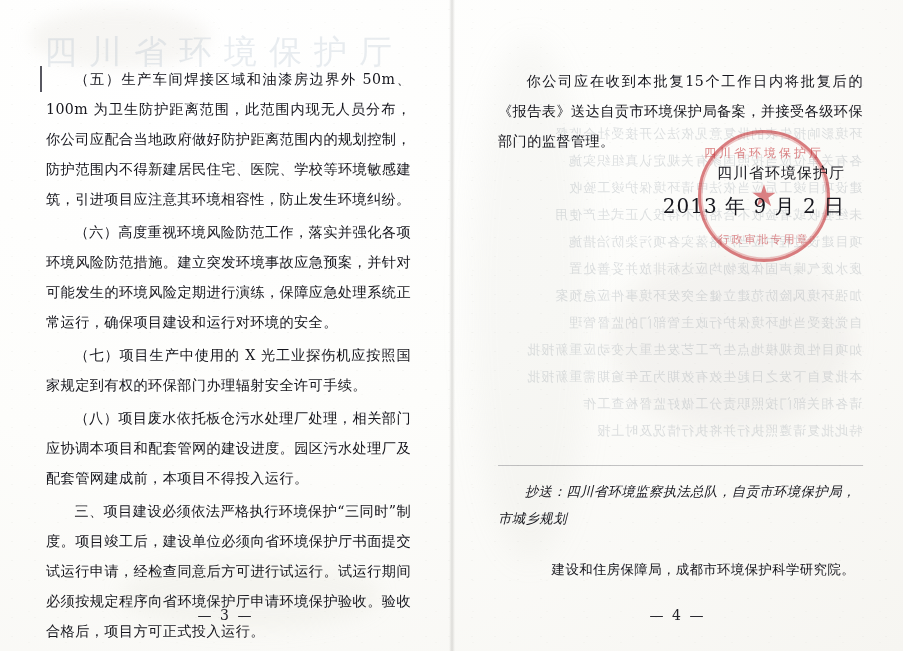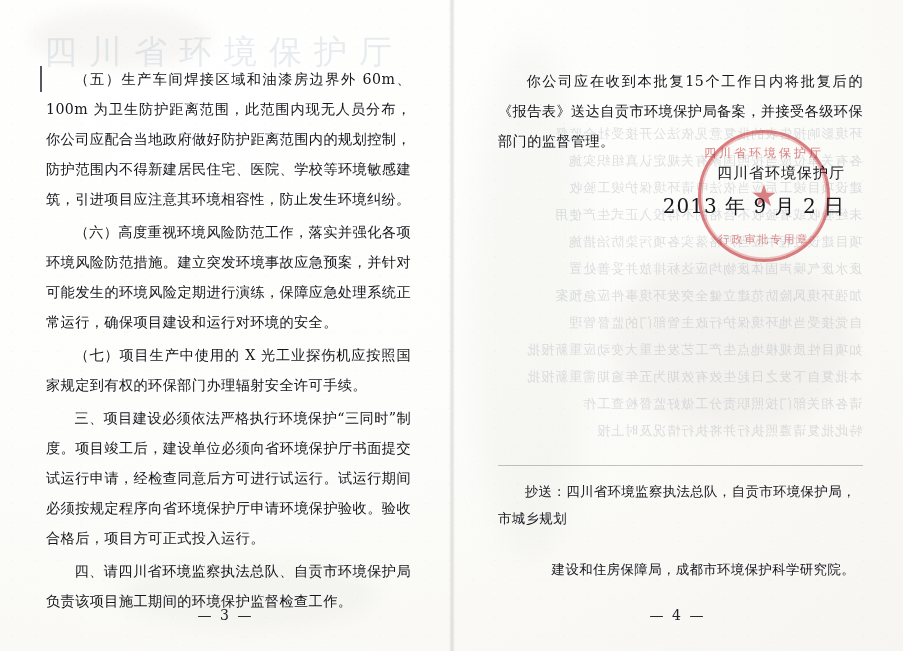--- a/index.html
+++ b/index.html
@@ -205,21 +205,21 @@
     background: rgba(90,90,96,.35);
     margin-bottom: 12px;
   }
   .cc-line {
     font-family: "DejaVu Serif", serif;
     font-size: 13.4px;
     line-height: 27px;
     color: #16161d;
     letter-spacing: .4px;
   }
-  .cc-line.cc-first { text-indent: 2em; }
+  .cc-line.cc-first { text-indent: 2em; font-style: italic; }
   .cc-line.cc-rest { text-indent: 4em; margin-top: 24px; }
 
   
   .folio {
     position: absolute;
     left: 0;
     right: 0;
     bottom: 28px;
     text-align: center;
     font-family: "DejaVu Serif", serif;
@@ -250,23 +250,24 @@
   <div class="blotch b2"></div>
   <div class="blotch b3"></div>
   <div class="blotch b4"></div>
 
   <div class="page page-left">
 
     <div class="ghost-header">四川省环境保护厅</div>
     <div class="edge-tick"></div>
 
     <div class="page-inner">
-      <p class="para indent">（五）生产车间焊接区域和油漆房边界外 60m、100m 为卫生防护距离范围，此范围内现无人员分布，你公司应配合当地政府做好防护距离范围内的规划控制，防护范围内不得新建居民住宅、医院、学校等环境敏感建筑，引进项目应注意其环境相容性，防止发生环境纠纷。</p>
+      <p class="para indent">（五）生产车间焊接区域和油漆房边界外 50m、100m 为卫生防护距离范围，此范围内现无人员分布，你公司应配合当地政府做好防护距离范围内的规划控制，防护范围内不得新建居民住宅、医院、学校等环境敏感建筑，引进项目应注意其环境相容性，防止发生环境纠纷。</p>
       <p class="para indent">（六）高度重视环境风险防范工作，落实并强化各项环境风险防范措施。建立突发环境事故应急预案，并针对可能发生的环境风险定期进行演练，保障应急处理系统正常运行，确保项目建设和运行对环境的安全。</p>
       <p class="para indent">（七）项目生产中使用的 X 光工业探伤机应按照国家规定到有权的环保部门办理辐射安全许可手续。</p>
+      <p class="para indent">（八）项目废水依托板仓污水处理厂处理，相关部门应协调本项目和配套管网的建设进度。园区污水处理厂及配套管网建成前，本项目不得投入运行。</p>
       <p class="para indent">三、项目建设必须依法严格执行环境保护“三同时”制度。项目竣工后，建设单位必须向省环境保护厅书面提交试运行申请，经检查同意后方可进行试运行。试运行期间必须按规定程序向省环境保护厅申请环境保护验收。验收合格后，项目方可正式投入运行。</p>
       <p class="para indent">四、请四川省环境监察执法总队、自贡市环境保护局负责该项目施工期间的环境保护监督检查工作。</p>
     </div>
 
     <div class="folio">— 3 —</div>
   </div>
 
   <div class="gutter"></div>
 
   <div class="page page-right">

